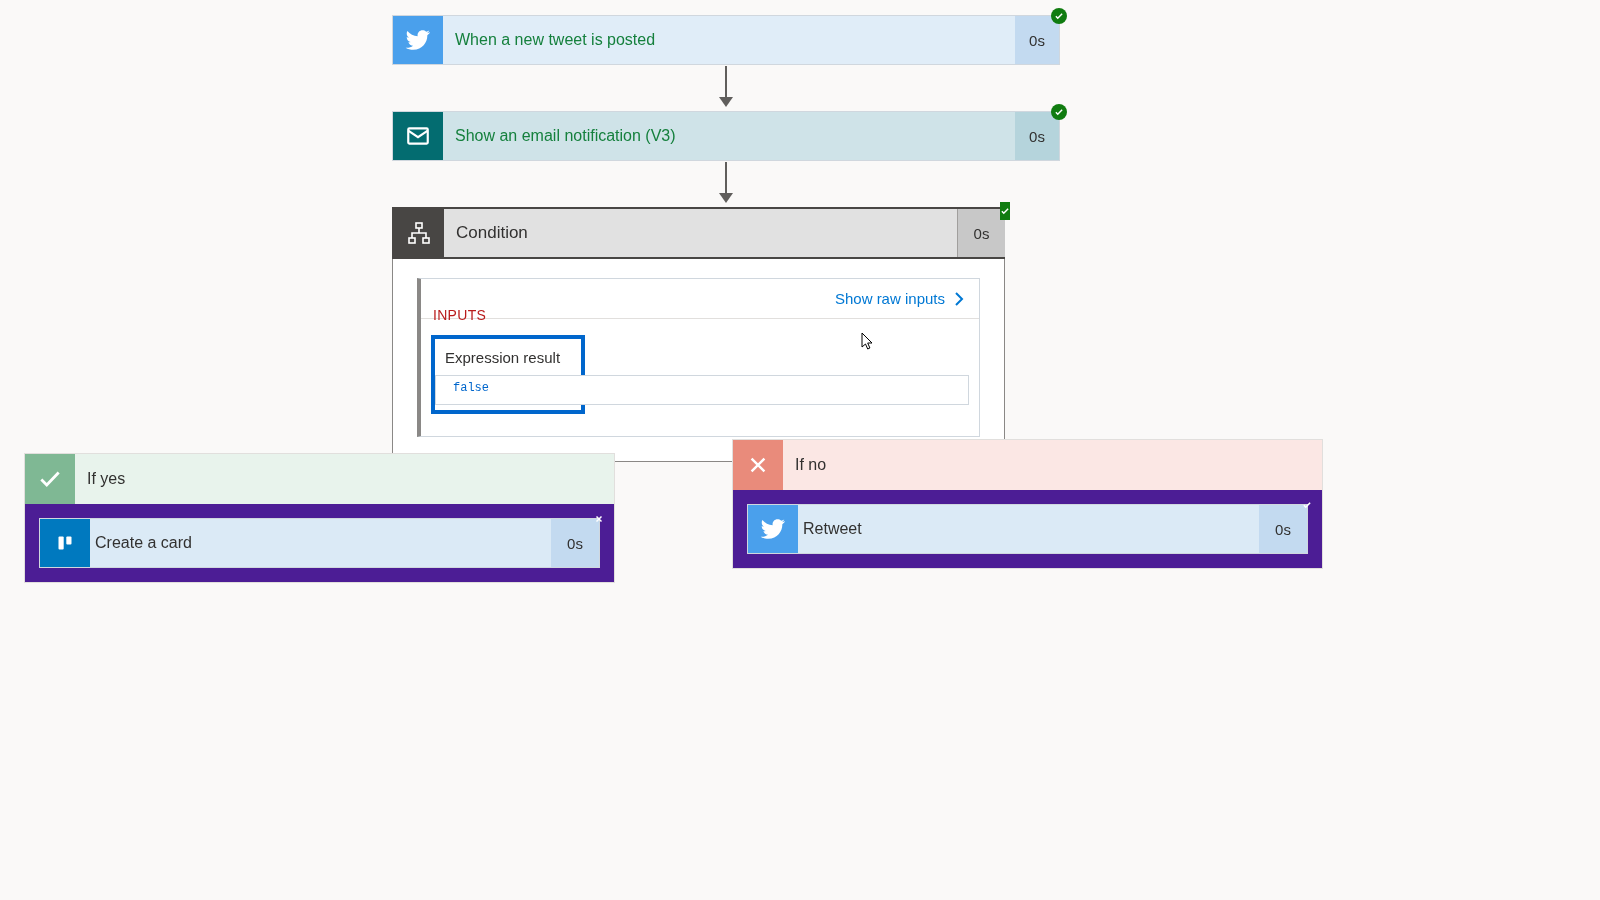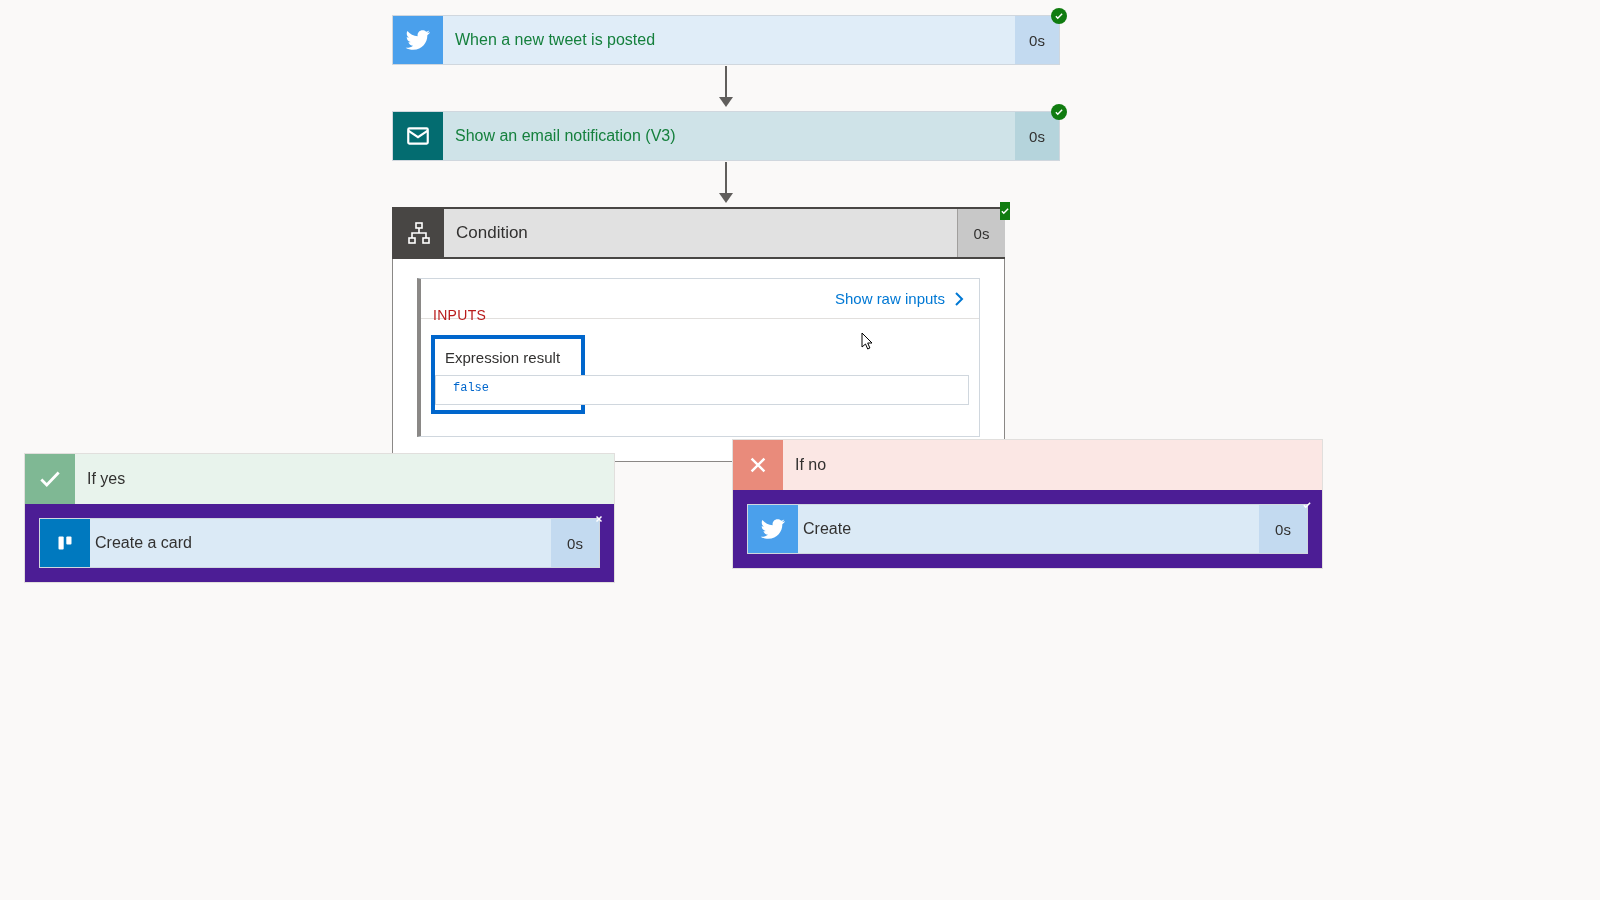--- a/index.html
+++ b/index.html
@@ -309,21 +309,21 @@
       </div>
       <div class="blabel">If no</div>
     </div>
     <div class="branch-body">
       <div class="action twitter-blue">
         <div class="aicon twitter-icon">
           <svg viewBox="0 0 24 24" width="26" height="26" fill="#fff">
               <path d="M23 4.9c-.8.4-1.7.6-2.6.8.9-.6 1.6-1.4 2-2.5-.9.5-1.9.9-2.9 1.1C18.6 3.4 17.4 3 16.1 3c-2.5 0-4.5 2-4.5 4.5 0 .4 0 .7.1 1C7.9 8.3 4.5 6.5 2.2 3.7c-.4.7-.6 1.4-.6 2.3 0 1.6.8 3 2 3.8-.7 0-1.4-.2-2-.5v.1c0 2.2 1.6 4 3.6 4.5-.4.1-.8.2-1.2.2-.3 0-.6 0-.9-.1.6 1.8 2.3 3.2 4.3 3.2-1.6 1.2-3.5 2-5.7 2-.4 0-.7 0-1.1-.1 2 1.3 4.4 2 7 2 8.4 0 13-7 13-13v-.6c.9-.6 1.7-1.4 2.4-2.3z"></path>
             </svg>
         </div>
-        <div class="alabel" style="background:#dbeaf6;">Create</div>
+        <div class="alabel" style="background:#dbeaf6;">Retweet</div>
         <div class="atime" style="background:#c3daf0;">0s</div>
         <div class="abadge success">
           <svg viewBox="0 0 16 16" width="10" height="10" fill="none" stroke="#fff" stroke-width="2.4">
               <path d="M3 8.5l3 3 7-7"></path>
             </svg>
         </div>
       </div>
     </div>
   </div>
 

